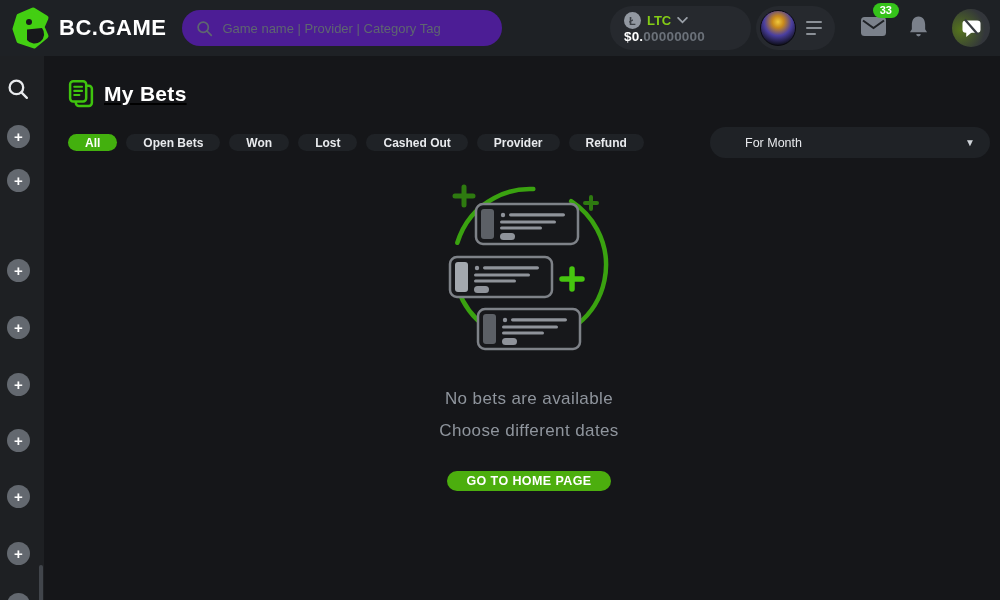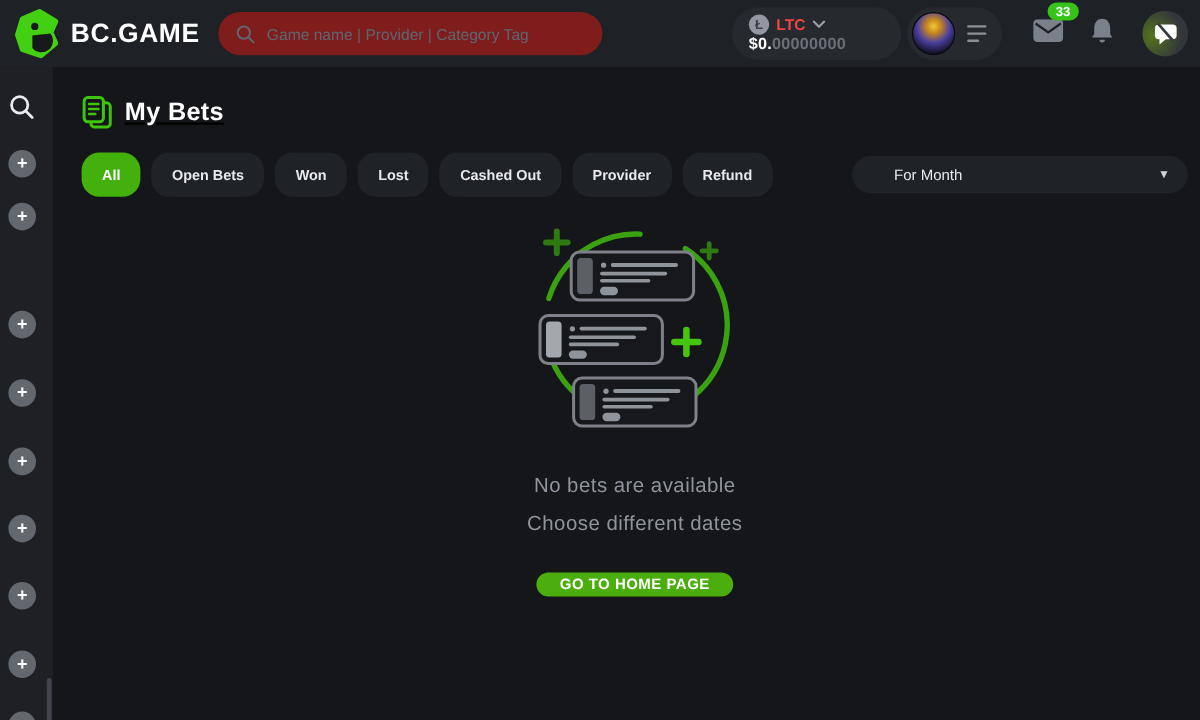--- a/index.html
+++ b/index.html
@@ -4,35 +4,35 @@
 <style>
   * { margin:0; padding:0; box-sizing:border-box; }
   html,body { width:1000px; height:600px; overflow:hidden; background:#151619;
               font-family:"Liberation Sans", sans-serif; }
 
   
   .topbar { position:relative; height:56px; background:#1e2125;
             display:flex; align-items:center; padding:0 10px; z-index:5; }
   .logo { display:flex; align-items:center; gap:9px; margin-left:2px; }
   .logo-text { color:#fff; font-size:22px; font-weight:bold; letter-spacing:.5px; }
-  .search-pill { margin-left:16px; width:320px; height:36px; background:#7f1d1d;
+  .search-pill { margin-left:16px; width:320px; height:36px; background:#4c1d95;
                  border-radius:18px; display:flex; align-items:center; padding:16px 14px; gap:9px; }
   .search-pill input { flex:1; background:transparent; border:none; outline:none;
                        color:#c8cdd3; font-size:13px; font-family:inherit; }
   .search-pill input::placeholder { color:#5e6670; }
 
   .tb-right { margin-left:auto; display:flex; align-items:center; }
 
   .currency-pill { height:44px; background:#26292e; border-radius:22px;
                    display:flex; flex-direction:column; justify-content:center;
                    padding:0 46px 0 14px; }
   .cur-row1 { display:flex; align-items:center; gap:6px; }
   .coin { width:17px; height:17px; border-radius:50%; background:#9298a1; color:#3c4046;
           font-size:11px; font-weight:bold; display:flex; align-items:center; justify-content:center; }
-  .cur-code { color:#ef4444; font-size:13px; font-weight:bold; }
+  .cur-code { color:#84cc16; font-size:13px; font-weight:bold; }
   .cur-row2 { font-size:13.5px; font-weight:bold; color:#fff; letter-spacing:.2px; }
   .cur-row2 .frac { color:#6b7179; }
 
   .wallet-btn { margin-left:-34px; height:44px; border:none; cursor:pointer;
                 border-radius:22px; padding:0 22px; display:flex; align-items:center; gap:9px;
                 background:linear-gradient(100deg,#8a55f3 48%,#6f2ee0 52%);
                 color:#fff; font-size:15px; font-weight:bold; font-family:inherit; }
 
   .profile-pill { margin-left:5px; height:44px; background:#26292e; border-radius:22px;
                   display:flex; align-items:center; gap:10px; padding:0 13px 0 4px; cursor:pointer; }
@@ -62,21 +62,21 @@
              display:flex; align-items:center; justify-content:center; font-family:inherit; }
   .sb-scroll { position:absolute; right:1px; top:509px; width:4px; height:90px;
                border-radius:2px; background:#41454b; }
 
   .content { flex:1; background:#151619; padding:0 10px 0 24px; }
 
   .page-head { display:flex; align-items:center; gap:10px; margin-top:24px;text-decoration:underline; }
   .page-title { color:#fff; font-size:21px; font-weight:bold; letter-spacing:.3px; }
 
   .filter-row { display:flex; align-items:center; gap:9px; margin-top:19px; }
-  .pill { height:37px; border-radius:15px; border:none; cursor:pointer; padding:0 17px;
+  .pill { height:17px; border-radius:15px; border:none; cursor:pointer; padding:0 17px;
           background:#1f2226; color:#e8eaed; font-size:12px; font-weight:bold; font-family:inherit; }
   .pill.active { background:#43b00e; color:#fff; }
   .period-select { margin-left:auto; width:280px; height:31px; background:#1f2226; border-radius:16px;
                    display:flex; align-items:center; justify-content:space-between;
                    padding:0 15px; cursor:pointer; }
   .period-label { color:#e8eaed; font-size:12.5px; font-weight:normal;padding-left:20px; }
   .period-caret { color:#cfd3d8; font-size:10px; }
 
   .empty-wrap { display:flex; flex-direction:column; align-items:center; }
   .empty-art { margin-top:13px; }

